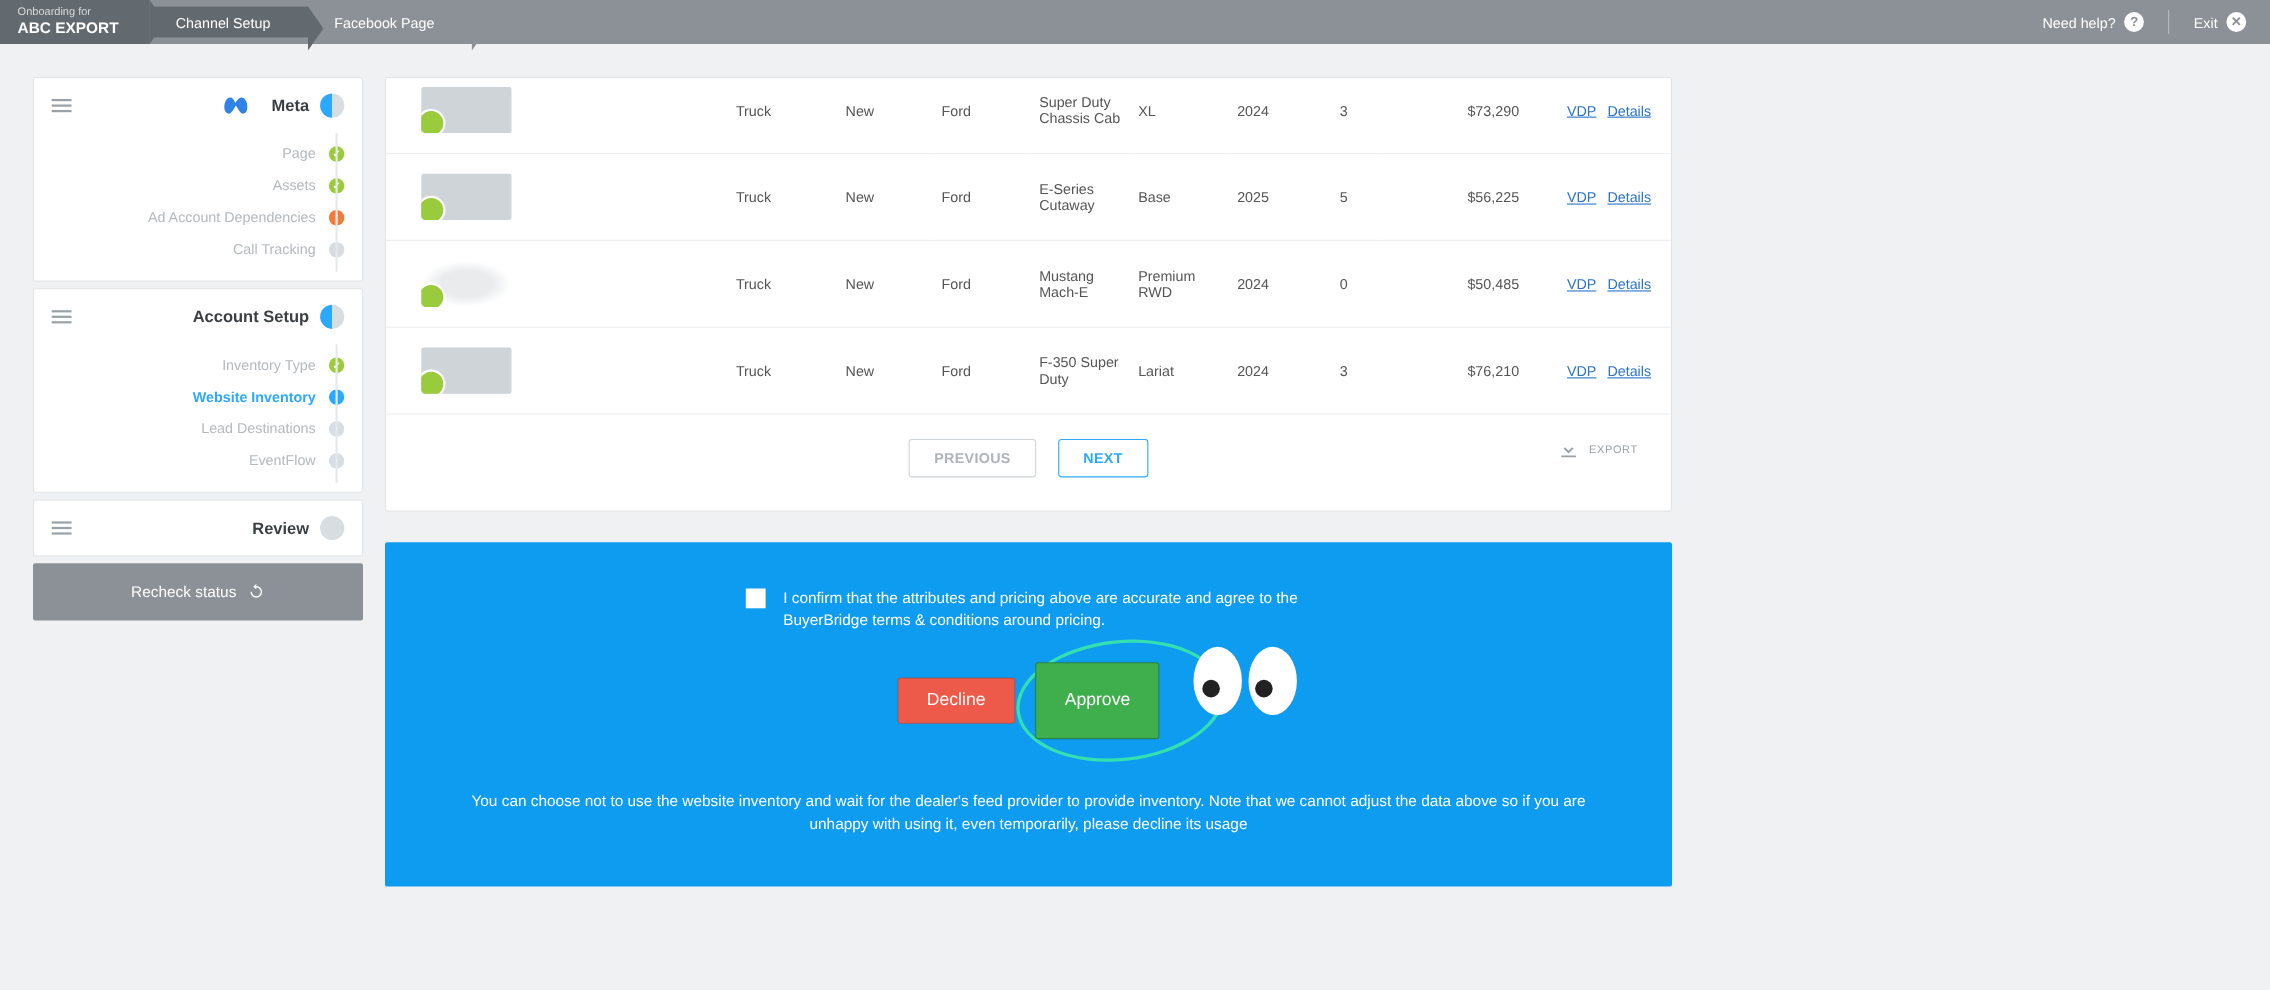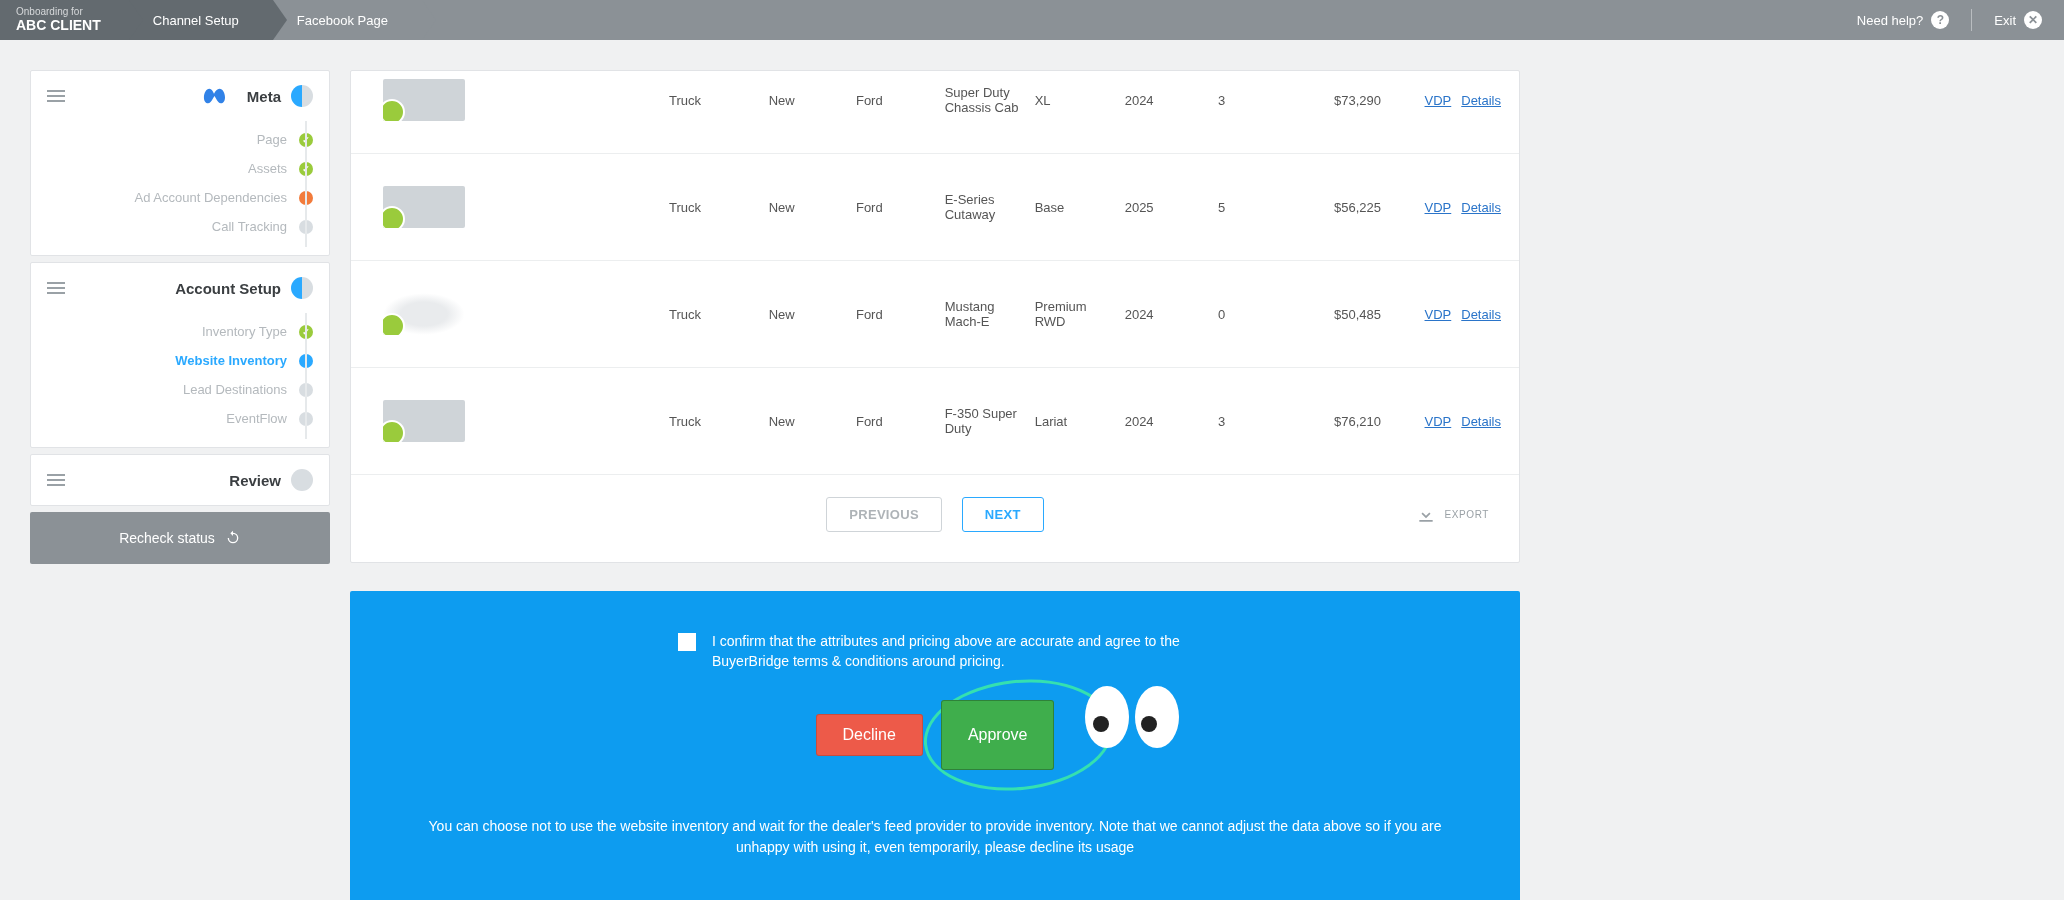--- a/index.html
+++ b/index.html
@@ -4,21 +4,21 @@
 <style>
   *{box-sizing:border-box;margin:0;padding:0;font-family:Helvetica,Arial,sans-serif}
   body{background:#f0f1f2;color:#333;overflow:hidden;width:2064px;height:900px;transform-origin:top left}
   
   @media (max-width:2063px){body{transform:scale(0.75)}}
   
   .topbar{height:40px;background:#8b9196;display:flex;align-items:center;color:#fff;font-size:13px;position:relative}
   .topbar .onb{background:#636a6f;height:40px;display:flex;flex-direction:column;justify-content:center;padding:0 28px 0 16px;line-height:1.05;position:relative}
   .topbar .onb .small{font-size:10px;color:#d7d9db}
   .topbar .onb .client{font-size:14px;font-weight:600}
-  .topbar .crumb{height:40px;display:flex;align-items:center;padding:0 34px 0 24px;position:relative;color:#fff}
+  .topbar .crumb{height:28px;display:flex;align-items:center;padding:0 34px 0 24px;position:relative;color:#fff}
   .crumb.dark{background:#636a6f}
   .crumb::after,.onb::after{content:"";position:absolute;right:-14px;top:0;width:0;height:0;border-top:20px solid transparent;border-bottom:20px solid transparent}
   .onb::after{border-left:14px solid #636a6f;z-index:2}
   .crumb.dark::after{border-left:14px solid #636a6f;z-index:1}
   .crumb.light::after{border-left:14px solid #8b9196}
   .topbar-right{margin-left:auto;display:flex;align-items:center;gap:22px;padding-right:22px}
   .topbar-right .sep{width:1px;height:22px;background:rgba(255,255,255,.4)}
   .help,.exit{display:flex;align-items:center;gap:8px;cursor:pointer}
   .circle-icon{width:18px;height:18px;border-radius:50%;background:#fff;display:flex;align-items:center;justify-content:center;color:#8b9196;font-weight:bold;font-size:12px}
   
@@ -43,27 +43,27 @@
   .bullet.ok{background:#9acb3c}
   .bullet.warn{background:#f27b3b}
   .bullet.active{background:#2aa9ff}
   .steps::before{content:"";position:absolute;right:22px;top:0;bottom:8px;width:2px;background:#e6e9eb}
   .recheck{width:100%;background:#8b9196;color:#fff;border:none;padding:18px;font-size:14px;display:flex;align-items:center;justify-content:center;gap:10px;cursor:pointer;border-radius:2px}
   .recheck svg{width:16px;height:16px}
   
   .main{flex:1;max-width:1170px}
   .card{background:#fff;border:1px solid #e1e3e6;border-radius:2px;padding:0 0 30px 0}
   table{width:100%;border-collapse:collapse;font-size:13px;color:#555}
-  tbody tr td{padding:32px 8px;border-bottom:1px solid #eceeef;vertical-align:middle}
+  tbody tr td{padding:18px 8px;border-bottom:1px solid #eceeef;vertical-align:middle}
   tbody tr:first-child td{padding-top:8px}
   .thumb{width:82px;height:42px;background:#cfd4d8;border-radius:2px;margin-left:24px;position:relative;overflow:hidden}
   .thumb.car{background:radial-gradient(ellipse at center,#e9ebed 40%,#fff 70%)}
   .thumb::after{content:"";position:absolute;left:-4px;bottom:-4px;width:22px;height:22px;border-radius:50%;background:#9acb3c;border:2px solid #fff}
   .lnk{color:#2a74c9;text-decoration:underline;cursor:pointer;margin-right:10px}
-  .pager{display:flex;align-items:center;justify-content:center;gap:20px;margin-top:22px;position:relative}
+  .pager{display:flex;align-items:flex-start;justify-content:center;gap:20px;margin-top:22px;position:relative}
   .btn{border:1px solid #cfd4d8;background:#fff;color:#aeb3b7;padding:9px 22px;font-size:13px;font-weight:600;border-radius:3px;cursor:pointer;letter-spacing:.3px}
   .btn.primary{border-color:#2aa9ff;color:#2aa9ff}
   .export{position:absolute;right:30px;display:flex;align-items:center;gap:8px;color:#9aa1a6;font-size:10px;letter-spacing:.6px;cursor:pointer}
   .export svg{width:20px;height:20px}
   
   .confirm{background:#0d9cf0;color:#fff;margin-top:28px;padding:40px 60px 46px 60px;text-align:center;position:relative;border-radius:2px}
   .confirm .row{display:flex;align-items:flex-start;justify-content:center;gap:16px;font-size:14px;line-height:1.45}
   .confirm .chk{width:18px;height:18px;background:#fff;flex:none;margin-top:2px;cursor:pointer}
   .confirm .txt{max-width:480px;text-align:left}
   .confirm .txt .u{}
@@ -76,21 +76,21 @@
   .eye::after{content:"";position:absolute;width:16px;height:16px;background:#222;border-radius:50%;left:8px;top:30px}
   .eye:last-child::after{left:6px}
   .note{margin-top:46px;font-size:14px;line-height:1.5;max-width:1080px;margin-left:auto;margin-right:auto}
 </style>
 </head>
 <body>
 
 <div class="topbar">
   <div class="onb">
     <span class="small">Onboarding for</span>
-    <span class="client">ABC CLIENT</span>
+    <span class="client">ABC EXPORT</span>
   </div>
   <div class="crumb dark">
       <span>Channel Setup</span>
     </div>
   <div class="crumb light">
       <span>Facebook Page</span>
     </div>
   <div class="topbar-right">
     <div class="help">
       <span>Need help?</span>

